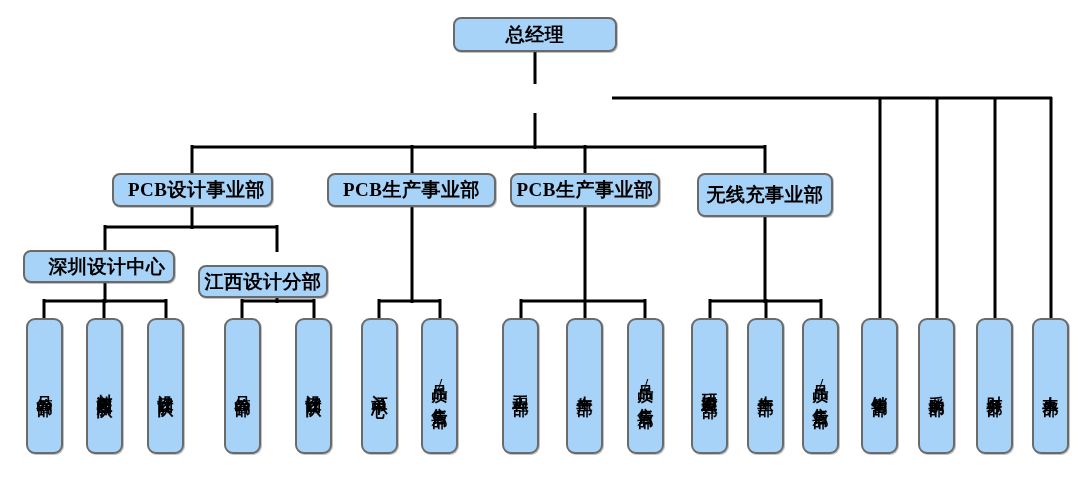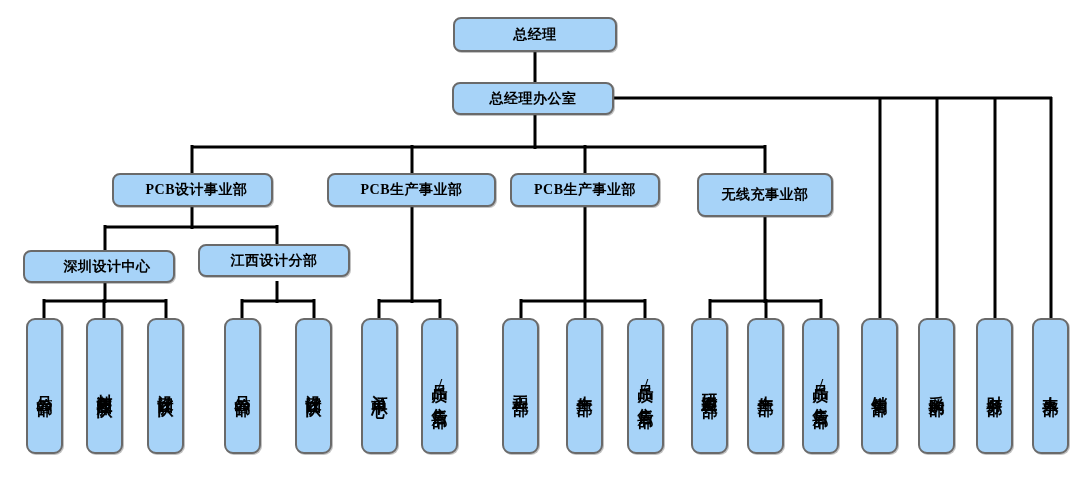--- a/index.html
+++ b/index.html
@@ -29,21 +29,21 @@
     border: 2px solid var(--node-border);
     color: var(--text);
     font-weight: bold;
     display: flex;
     align-items: center;
     justify-content: center;
     box-shadow: 1px 1px 0 rgba(80,80,80,0.35);
   }
   .hbox {
     border-radius: 8px;
-    font-size: 14px;
+    font-size: 19px;
     letter-spacing: 0.5px;
     white-space: nowrap;
   }
   .vbox {
     width: 37px;
     top: 318px;
     height: 136px;
     border-radius: 9px;
     font-size: 16px;
   }
@@ -82,29 +82,28 @@
       M585 205V303
       M521 301H645
       M521 299V320 M585 299V320 M645 299V320
       M765 205V303
       M710 301H821
       M710 299V320 M766 299V320 M821 299V320"></path>
   </svg>
 
   <div class="node hbox" style="left:453px; top:17px; width:164px; height:35px;">总经理</div>
 
-  <div class="node hbox" style="left:452px; top:82px; width:162px; height:33px;">总经理办公室</div>
 
   <div class="node hbox" style="left:112px; top:173px; width:161px; height:34px;padding-left:8px;">PCB设计事业部</div>
   <div class="node hbox" style="left:327px; top:173px; width:169px; height:34px;">PCB生产事业部</div>
   <div class="node hbox" style="left:510px; top:173px; width:150px; height:34px;">PCB生产事业部</div>
   <div class="node hbox" style="left:697px; top:173px; width:136px; height:44px;">无线充事业部</div>
 
   <div class="node hbox" style="left:23px; top:250px; width:152px; height:33px;padding-left:16px;">深圳设计中心</div>
-  <div class="node hbox" style="left:198px; top:244px; width:152px; height:33px;">江西设计分部</div>
+  <div class="node hbox" style="left:198px; top:265px; width:130px; height:33px;">江西设计分部</div>
 
   <div class="node vbox" style="left:26px;">
       <span class="vtext">品管部</span>
     </div>
   <div class="node vbox" style="left:86px;">
       <span class="vtext">封装库团队</span>
     </div>
   <div class="node vbox" style="left:147px;">
       <span class="vtext">设计团队</span>
     </div>

